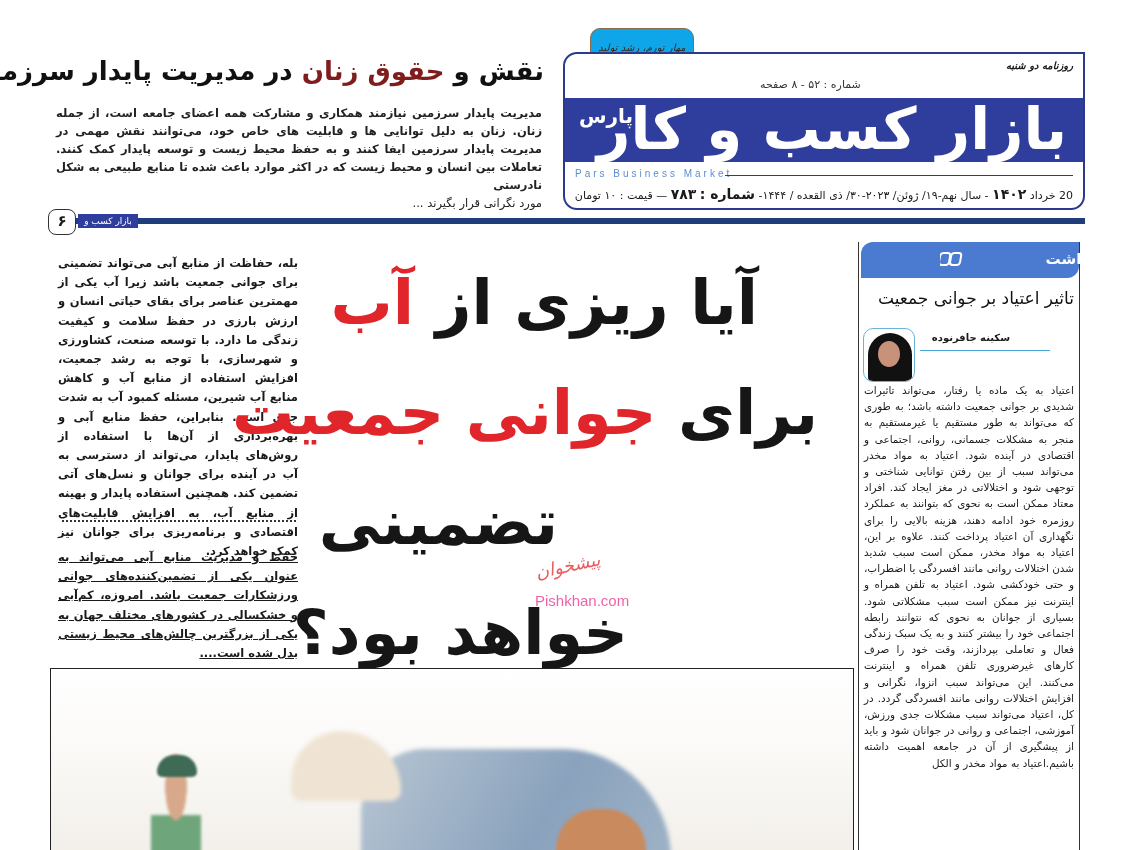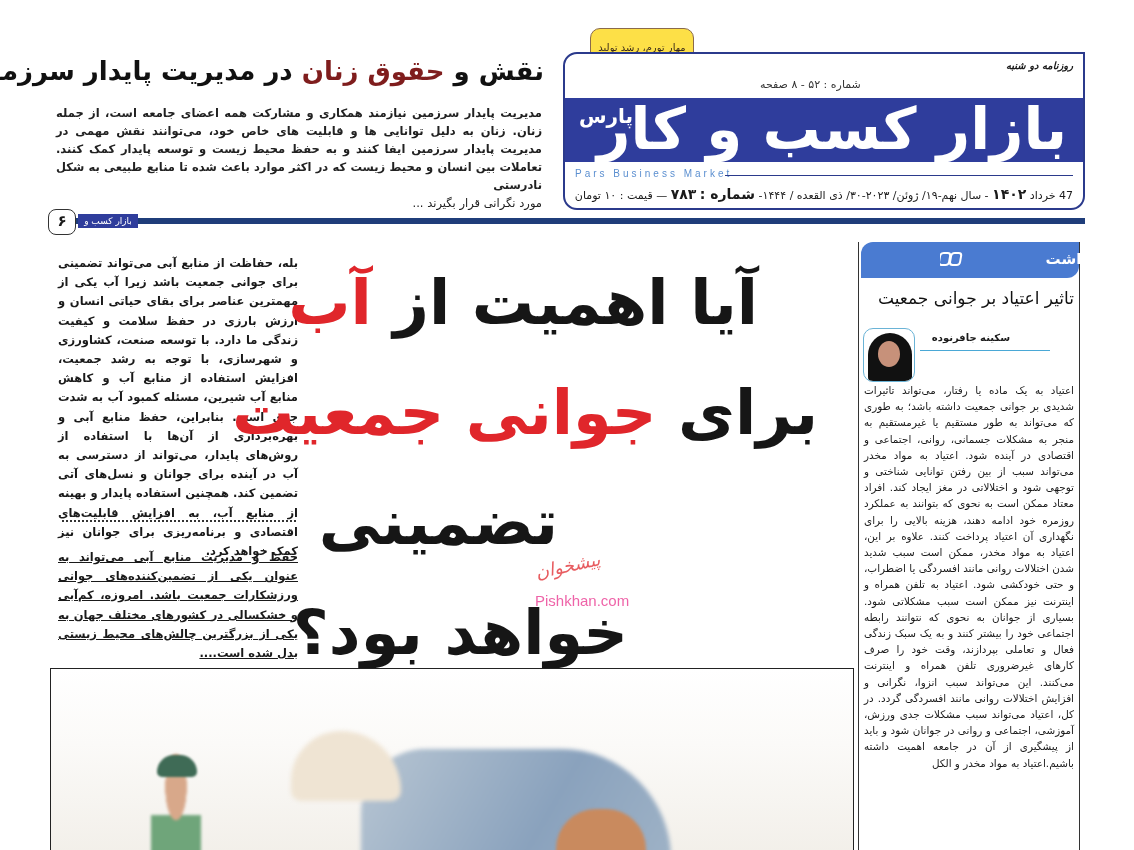--- a/index.html
+++ b/index.html
@@ -38,23 +38,23 @@
     left: 10px; top: 114px; font-size: 10px; letter-spacing: 3px; color: #5b8fd0;
     font-family: "Liberation Sans", sans-serif;
   }
   .mast-en-line { left: 160px; right: 10px; top: 121px; height: 1px; background: #2b3a8c; }
   .mast-date {
     right: 10px; top: 132px; font-size: 11px; direction: rtl; color: #1a1a1a; white-space: nowrap;
   }
   .mast-date b { font-size: 14px; }
   .slogan {
     left: 590px; top: 28px; width: 104px; height: 40px;
-    background: #fde047; border: 1px solid #8a6a4c; border-radius: 10px;
+    background: #0ea5e9; border: 1px solid #8a6a4c; border-radius: 10px;
     font-size: 10px; text-align: center; line-height: 38px; color: #3a2a1a;
-    direction: rtl; 
+    direction: rtl; font-style: italic;
   }
   
   .teaser-title {
     right: 590px; top: 56px; font-size: 26px; font-weight: bold; direction: rtl;
     white-space: nowrap; color: #111;
   }
   .teaser-title .red { color: #7f1d1d; }
   .teaser-body {
     left: 56px; top: 104px; width: 486px; font-size: 11.5px; line-height: 18px;
     direction: rtl; text-align: justify; font-weight: bold; color: #222;
@@ -157,21 +157,21 @@
 <div class="abs slogan">مهار تورم، رشد تولید</div>
 <div class="abs masthead">
   <div class="abs mast-daily">روزنامه دو شنبه</div>
   <div class="abs mast-issue">شماره : ۵۲ - ۸ صفحه</div>
   <div class="abs mast-band"></div>
   <div class="abs mast-logo">بازار کسب و کار</div>
   <div class="abs mast-pars">پارس</div>
   <div class="abs mast-en">Pars Business Market</div>
   <div class="abs mast-en-line"></div>
   <div class="abs mast-date">
-    <span>47 خرداد</span>
+    <span>20 خرداد</span>
     <b>۱۴۰۲</b>
     <span>- سال نهم-۱۹/ ژوئن/ ۲۰۲۳-۳۰/ ذی القعده / ۱۴۴۴-</span>
     <b>شماره :</b>
     <b>۷۸۳</b>
     <span> — </span>
     <span>قیمت : ۱۰ تومان</span>
   </div>
 </div>
 
 <div class="abs teaser-title">
@@ -184,21 +184,21 @@
 
 <div class="abs section-bar"></div>
 <div class="abs page-num">۶</div>
 <div class="abs page-logo">بازار کسب و کار</div>
 
 <div class="abs col-left">بله، حفاظت از منابع آبی می‌تواند تضمینی برای جوانی جمعیت باشد زیرا آب یکی از مهمترین عناصر برای بقای حیاتی انسان و ارزش بارزی در حفظ سلامت و کیفیت زندگی ما دارد. با توسعه صنعت، کشاورزی و شهرسازی، با توجه به رشد جمعیت، افزایش استفاده از منابع آب و کاهش منابع آب شیرین، مسئله کمبود آب به شدت جدی است. بنابراین، حفظ منابع آبی و بهره‌برداری از آن‌ها با استفاده از روش‌های پایدار، می‌تواند از دسترسی به آب در آینده برای جوانان و نسل‌های آتی تضمین کند. همچنین استفاده پایدار و بهینه از منابع آب، به افزایش قابلیت‌های اقتصادی و برنامه‌ریزی برای جوانان نیز کمک خواهد کرد.</div>
 <div class="abs dots"></div>
 <div class="abs col-left col-left2">حفظ و مدیریت منابع آبی می‌تواند به عنوان یکی از تضمین‌کننده‌های جوانی ورزشکارات جمعیت باشد. امروزه، کم‌آبی و خشکسالی در کشورهای مختلف جهان به یکی از بزرگترین چالش‌های محیط زیستی بدل شده است....</div>
 
 <div class="abs headline">
-  <span class="line l1"><span>آیا اهمیت از </span><span class="red">آب</span></span>
+  <span class="line l1"><span>آیا ریزی از </span><span class="red">آب</span></span>
   <span class="line l3"><span>برای </span><span class="red">جوانی جمعیت</span></span>
   <span class="line l2">تضمینی</span>
   <span class="line l4">خواهد بود؟</span>
 </div>
 <div class="abs watermark">پیشخوان</div>
 <div class="abs watermark-en">Pishkhan.com</div>
 
 <div class="abs photo">
   <div class="abs ph-man1"></div>
   <div class="abs ph-cap1"></div>

